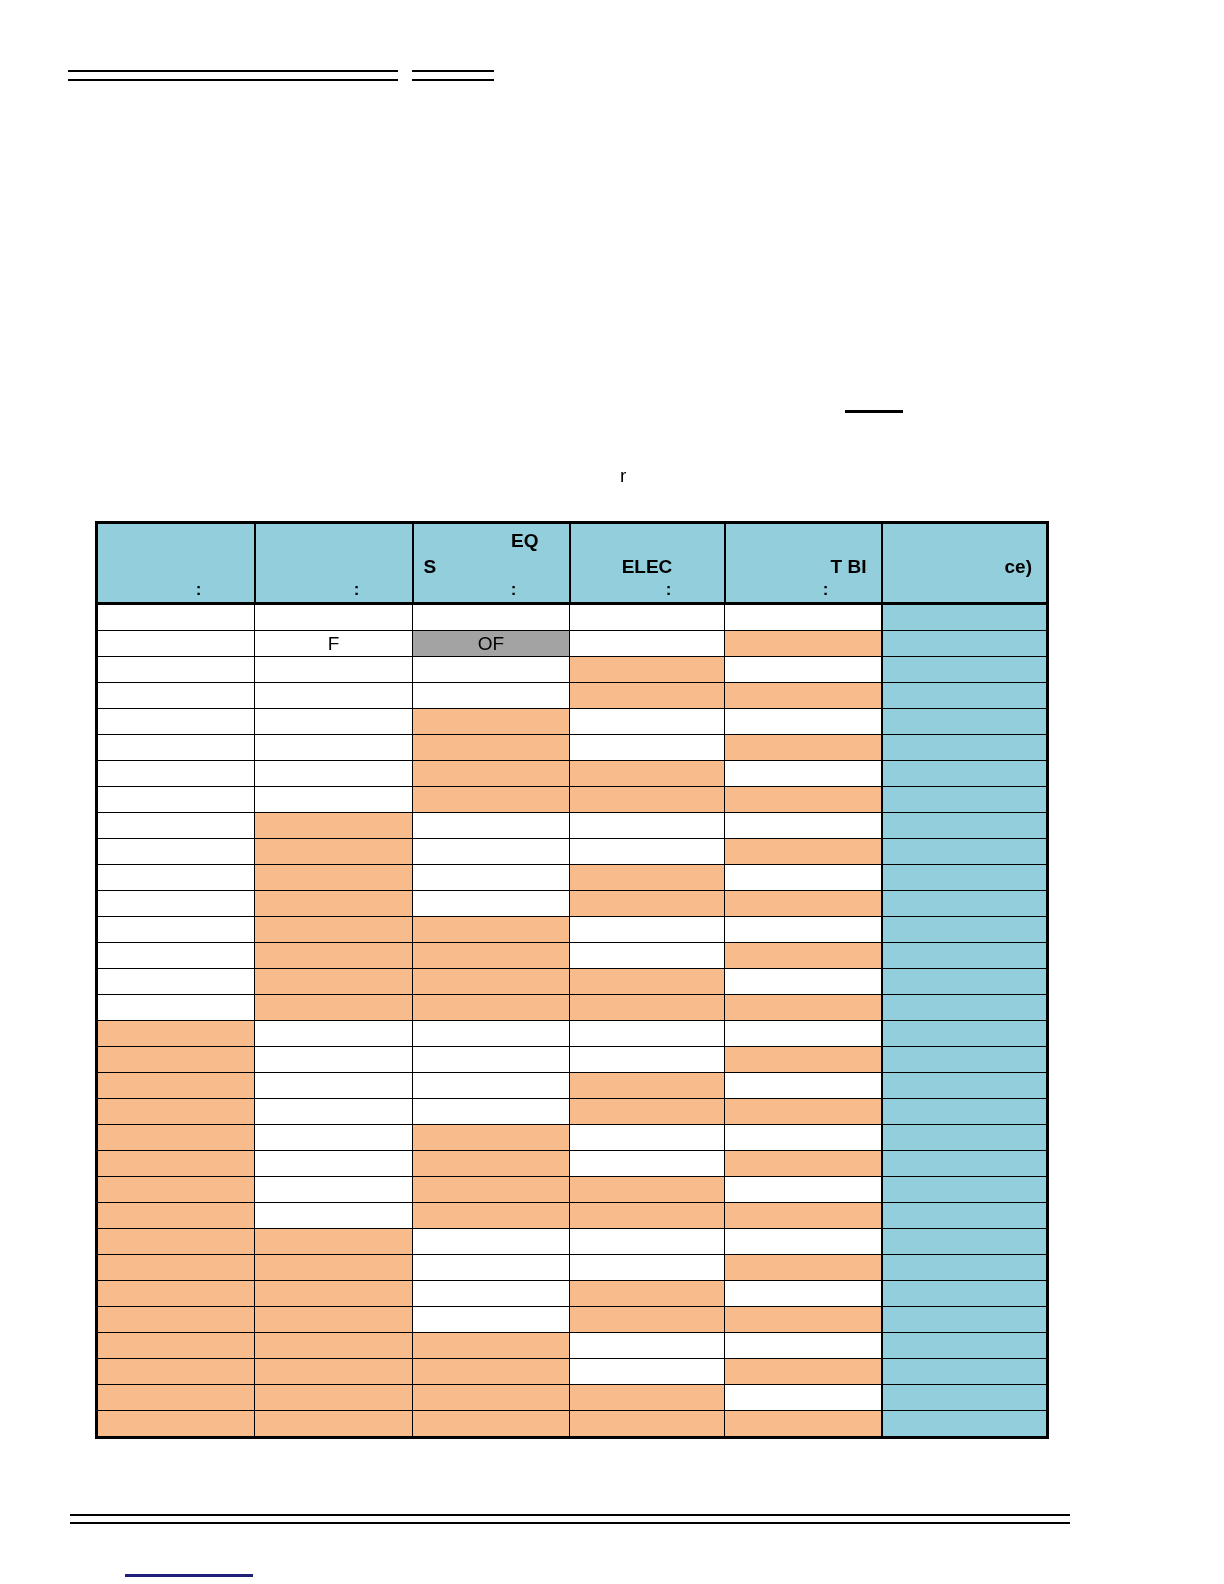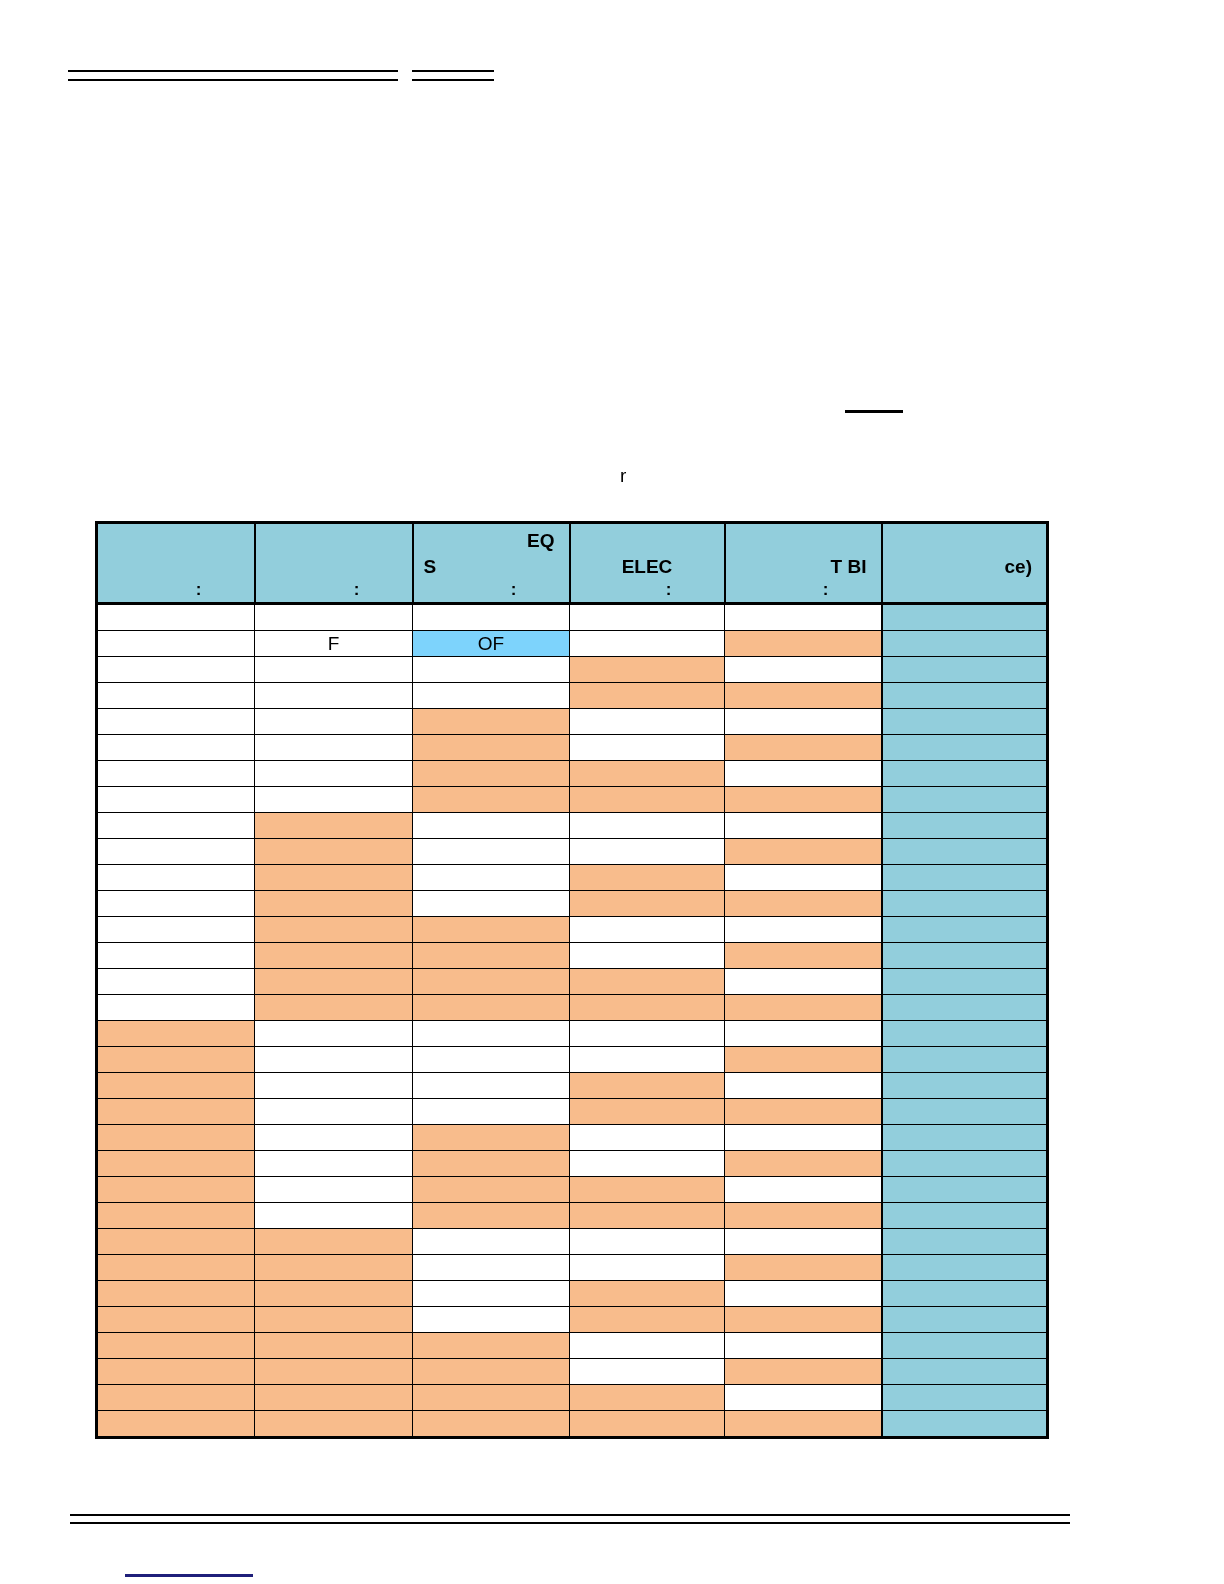--- a/index.html
+++ b/index.html
@@ -100,21 +100,21 @@
     font-size: 19px;
     font-weight: bold;
   }
   .th-inner {
     position: relative;
     width: 100%;
     height: 78px;
   }
   .th-top-right {
     position: absolute;
-    right: 14px;
+    right: 30px;
     top: 6px;
   }
   .th-mid-left {
     position: absolute;
     left: 10px;
     top: 32px;
   }
   .th-mid-center {
     position: absolute;
     left: 0;
@@ -240,21 +240,21 @@
         <td class="off" style="background: rgb(255, 255, 255);"></td>
         <td class="off" style="background: rgb(255, 255, 255);"></td>
         <td class="off vsep-r" style="background: rgb(255, 255, 255);"></td>
         <td class="res" style="background: rgb(146, 206, 220);"></td>
       </tr>
       <tr>
         <td class="off vsep-l" style="background: rgb(255, 255, 255);"></td>
         <td class="off" style="background: rgb(255, 255, 255);">
           <span class="cell-text">F</span>
         </td>
-        <td class="off" style="background: #7dd3fc;">
+        <td class="off" style="background: #a3a3a3;">
           <span class="cell-text">OF</span>
         </td>
         <td class="off" style="background: rgb(255, 255, 255);"></td>
         <td class="on vsep-r" style="background: rgb(248, 188, 140);"></td>
         <td class="res" style="background: rgb(146, 206, 220);"></td>
       </tr>
       <tr>
         <td class="off vsep-l" style="background: rgb(255, 255, 255);"></td>
         <td class="off" style="background: rgb(255, 255, 255);"></td>
         <td class="off" style="background: rgb(255, 255, 255);"></td>

